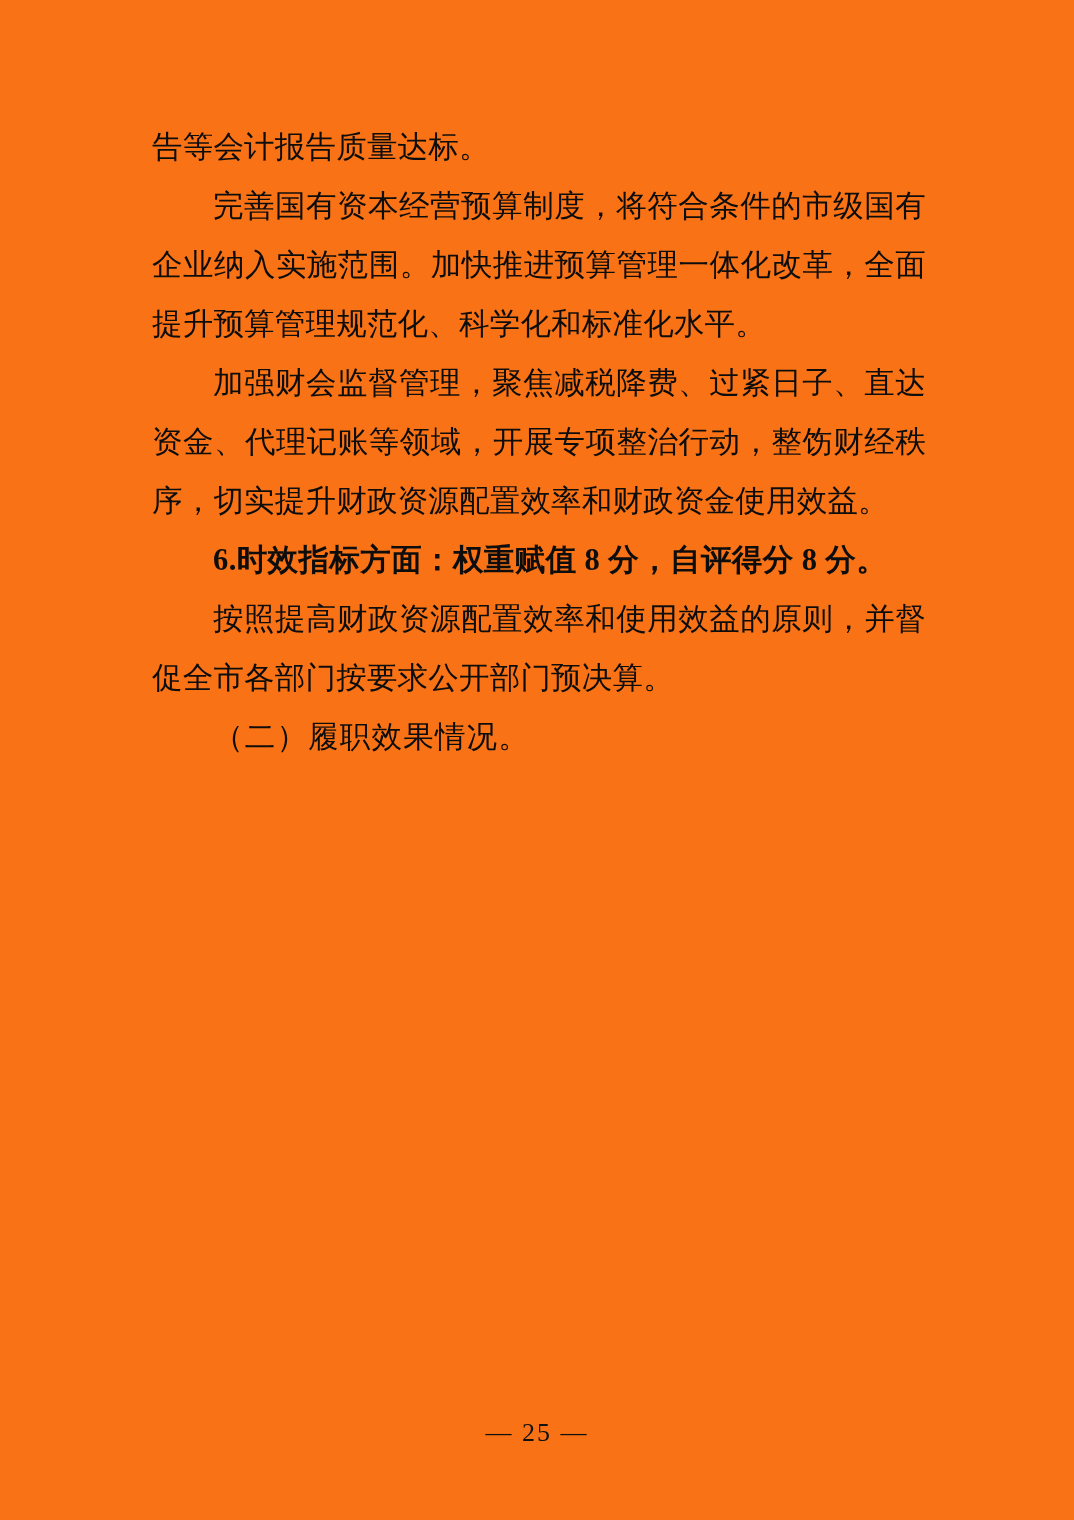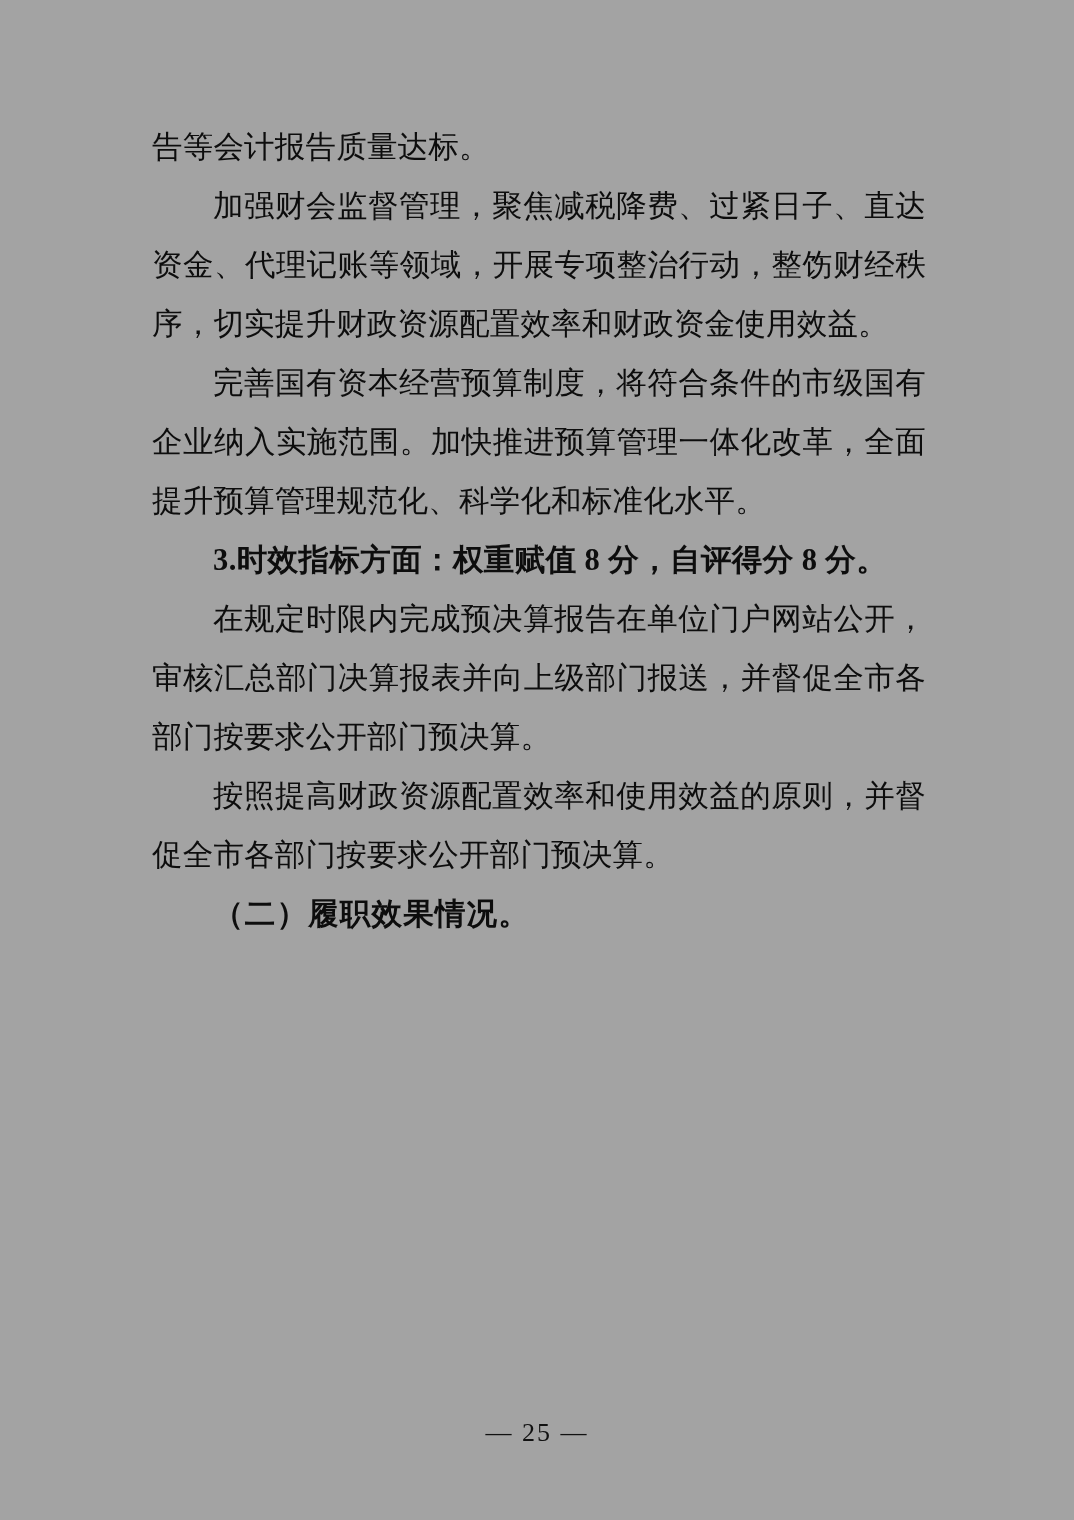--- a/index.html
+++ b/index.html
@@ -4,21 +4,21 @@
 <style>
   html, body {
     margin: 0;
     padding: 0;
     background: #ffffff;
   }
   .page {
     position: relative;
     width: 1074px;
     height: 1520px;
-    background: #a3a3a3;
+    background: #f97316;
     box-sizing: border-box;
     padding: 118px 148px 0 152px;
     font-family: "Liberation Serif", "DejaVu Serif", serif;
     color: #0d0d0d;
   }
   .doc-body {
     font-size: 30.5px;
     line-height: 59px;
     text-align: justify;
     text-justify: inter-ideograph;
@@ -31,21 +31,21 @@
   .indent {
     text-indent: 2em;
   }
   .heading {
     text-indent: 2em;
     font-weight: bold;
     letter-spacing: 0.4px;
   }
   .heading-sub {
     text-indent: 2em;
-    font-weight: bold;
+    font-weight: normal;
     letter-spacing: 1.2px;
   }
   .footer {
     position: absolute;
     left: 0;
     right: 0;
     bottom: 72px;
     text-align: center;
     font-size: 26px;
     letter-spacing: 2px;
@@ -53,23 +53,22 @@
     font-family: "Liberation Serif", "DejaVu Serif", serif;
   }
 </style>
 </head>
 <body>
 
 <div class="page">
 
   <div class="doc-body">
     <p class="">告等会计报告质量达标。</p>
+    <p class="indent">完善国有资本经营预算制度，将符合条件的市级国有企业纳入实施范围。加快推进预算管理一体化改革，全面提升预算管理规范化、科学化和标准化水平。</p>
     <p class="indent">加强财会监督管理，聚焦减税降费、过紧日子、直达资金、代理记账等领域，开展专项整治行动，整饬财经秩序，切实提升财政资源配置效率和财政资金使用效益。</p>
-    <p class="indent">完善国有资本经营预算制度，将符合条件的市级国有企业纳入实施范围。加快推进预算管理一体化改革，全面提升预算管理规范化、科学化和标准化水平。</p>
-    <p class="heading">3.时效指标方面：权重赋值 8 分，自评得分 8 分。</p>
-    <p class="indent">在规定时限内完成预决算报告在单位门户网站公开，审核汇总部门决算报表并向上级部门报送，并督促全市各部门按要求公开部门预决算。</p>
+    <p class="heading">6.时效指标方面：权重赋值 8 分，自评得分 8 分。</p>
     <p class="indent">按照提高财政资源配置效率和使用效益的原则，并督促全市各部门按要求公开部门预决算。</p>
     <p class="heading-sub">（二）履职效果情况。</p>
   </div>
 
   <div class="footer">— 25 —</div>
 
 </div>
 
 </body></html>

